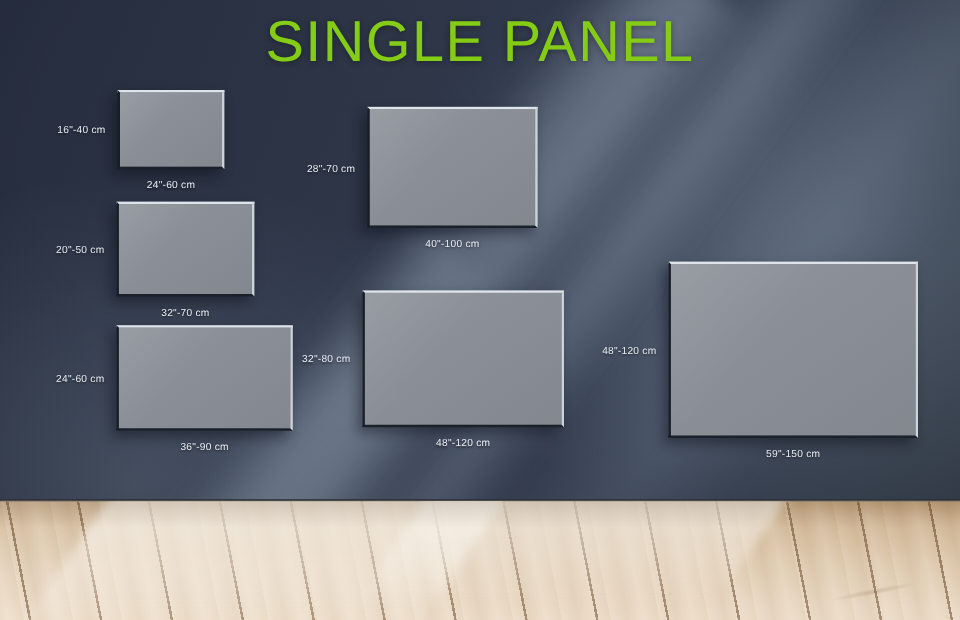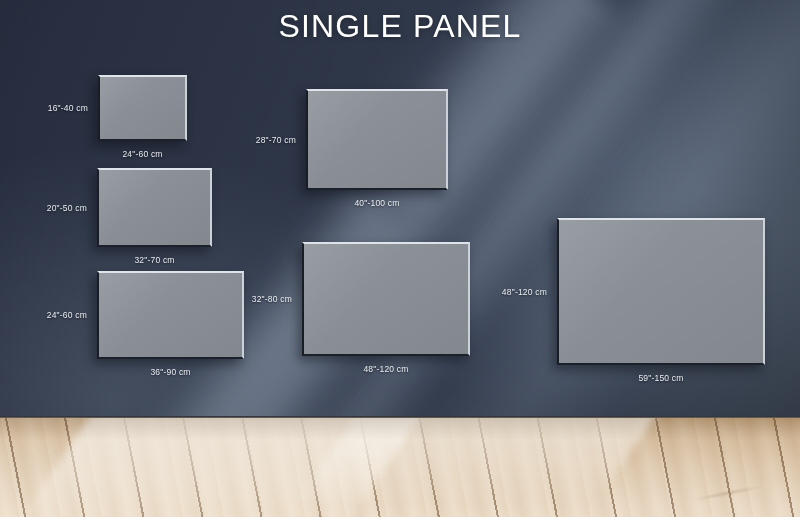--- a/index.html
+++ b/index.html
@@ -63,22 +63,22 @@
     background: radial-gradient(ellipse 760px 520px at 42% 30%, rgba(0,0,0,0) 40%, rgba(10,14,22,0.28) 100%);
     pointer-events: none;
   }
 
   
   .title {
     position: absolute;
     left: 0; top: 8px;
     width: 800px;
     text-align: center;
-    color: #ffffff;
-    font-size: 32px;
+    color: #84cc16;
+    font-size: 48px;
     font-weight: 400;
     letter-spacing: 1.2px;
     text-shadow: 0 1px 5px rgba(0,0,0,0.35);
   }
 
   
   .panel {
     position: absolute;
     box-sizing: border-box;
     background: linear-gradient(145deg, #90959c 0%, #8a8f97 45%, #83888f 100%);

